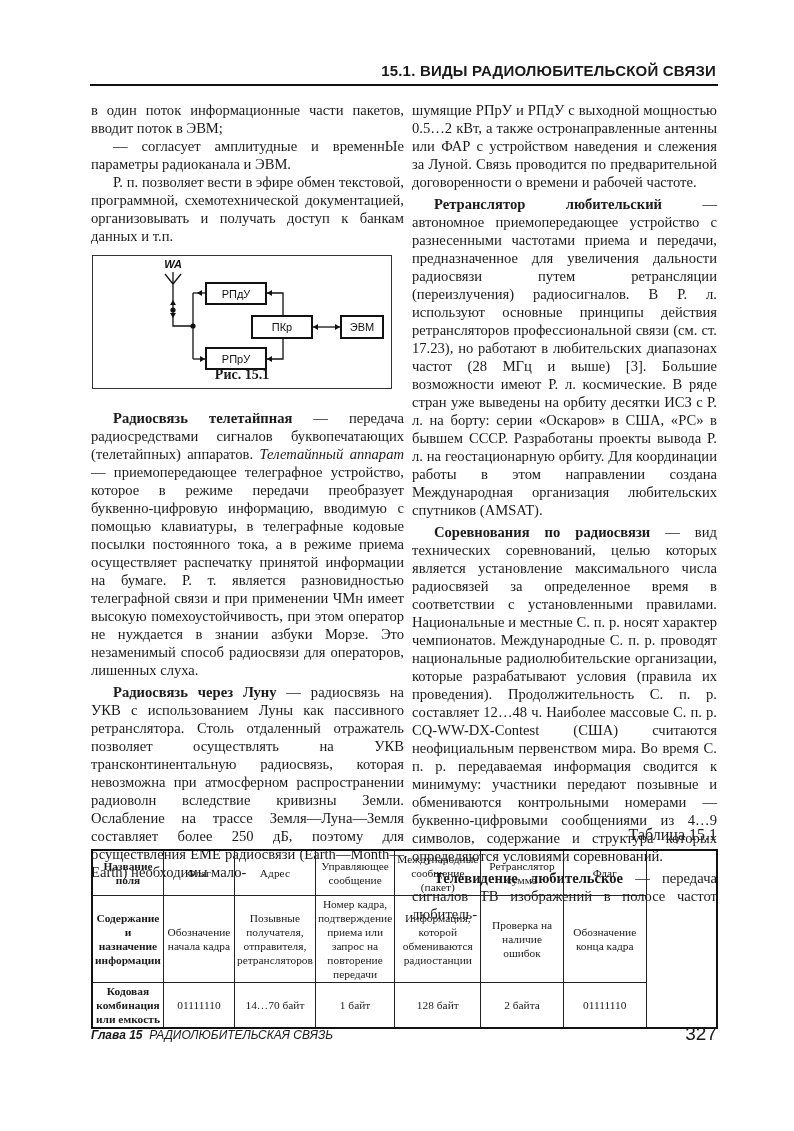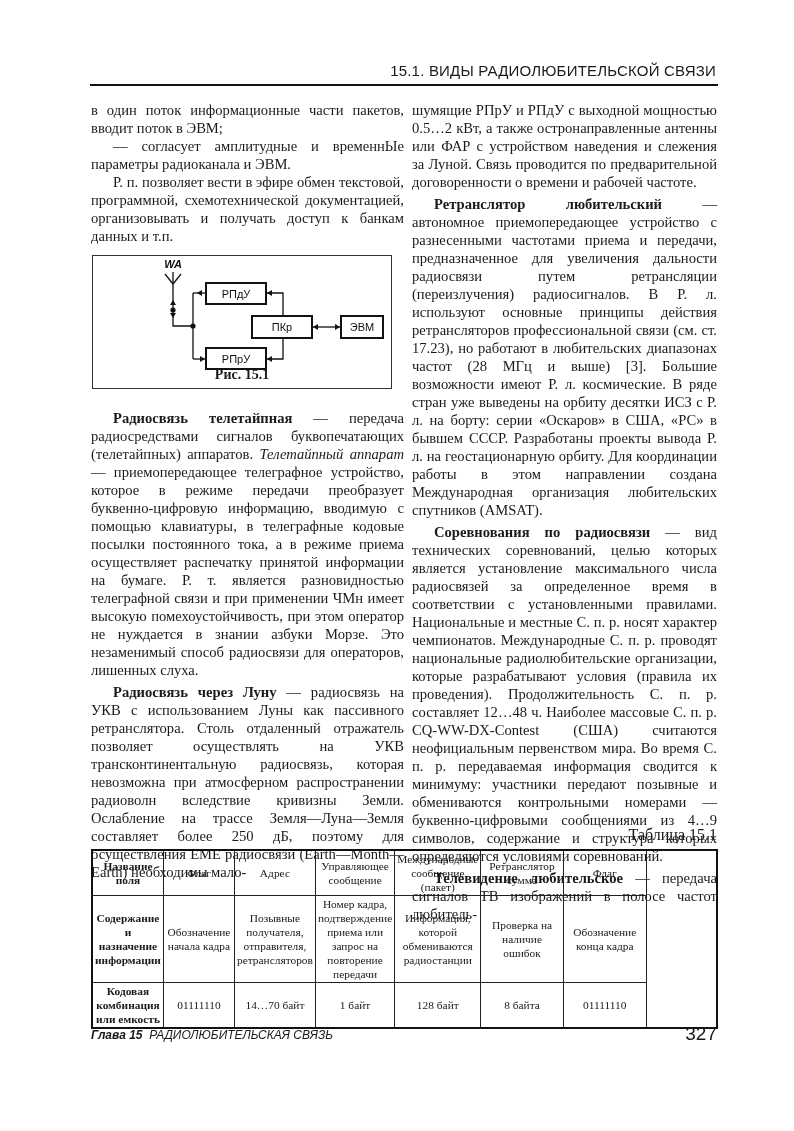--- a/index.html
+++ b/index.html
@@ -2,21 +2,21 @@
 <html><head>
 <meta charset="utf-8">
 <style>
   html, body { margin: 0; padding: 0; background: #ffffff; }
   body { width: 794px; height: 1131px; position: relative; overflow: hidden; color: #1a1a1a; }
   .serif { font-family: "Liberation Serif", "DejaVu Serif", serif; }
   .sans { font-family: "Liberation Sans", "DejaVu Sans", sans-serif; }
 
   #running-header { position: absolute; left: 90px; top: 62px; width: 628px; height: 22px;
     border-bottom: 2px solid #111; }
-  #running-header span { position: absolute; right: 2px; top: 0; font-size: 15px; font-weight: normal; letter-spacing: 0.2px; }
+  #running-header span { position: absolute; right: 2px; top: 0; font-size: 15px; font-weight: bold; letter-spacing: 0.2px; }
 
   .col { position: absolute; font-size: 14.6px; line-height: 18px; text-align: justify; }
   #col-left { left: 91px; top: 101px; width: 313px; }
   #col-right { left: 412px; top: 101px; width: 305px; }
   .col p { margin: 0; }
   .col p.ind { text-indent: 22px; }
   .col b { font-weight: bold; }
   .col .gap { height: 4px; }
 
   
@@ -151,21 +151,21 @@
     <td>Информация, которой обмениваются радиостанции</td>
     <td>Проверка на наличие ошибок</td>
     <td>Обозначение конца кадра</td>
   </tr>
   <tr class="r3">
     <th class="rowhead">Кодовая комбинация или емкость</th>
     <td>01111110</td>
     <td>14…70 байт</td>
     <td>1 байт</td>
     <td>128 байт</td>
-    <td>8 байта</td>
+    <td>2 байта</td>
     <td>01111110</td>
   </tr>
 </tbody>
   </table>
 
 <div id="footer-left" class="sans">
   <span class="chap">Глава 15</span>&nbsp;
   <span>РАДИОЛЮБИТЕЛЬСКАЯ СВЯЗЬ</span>
 </div>
 <div id="page-number" class="sans">327</div>

